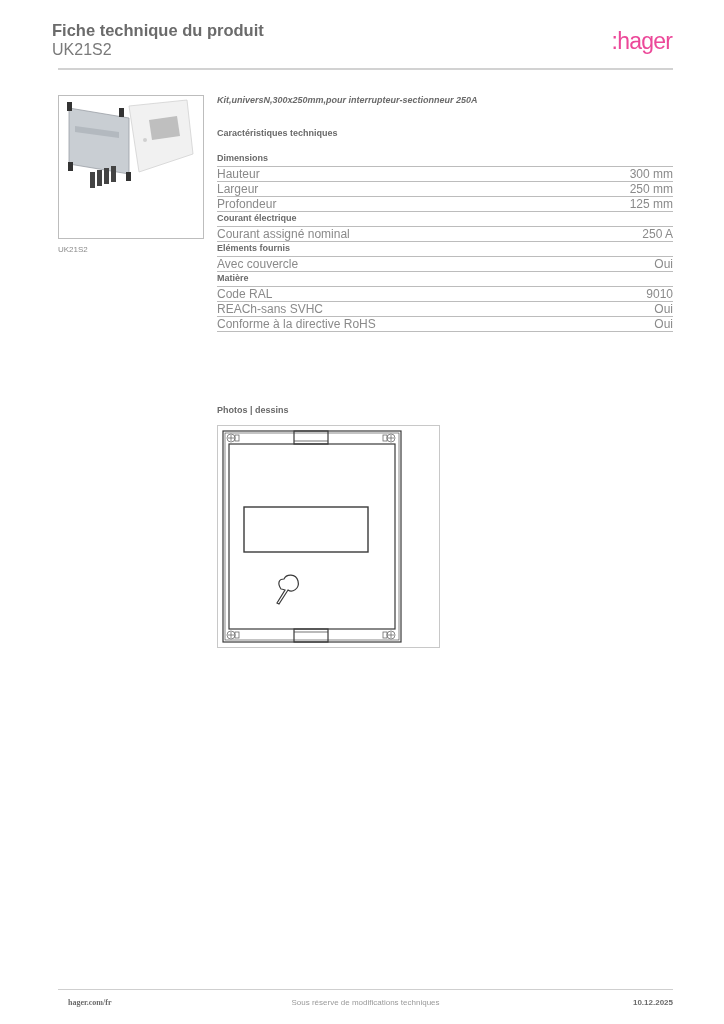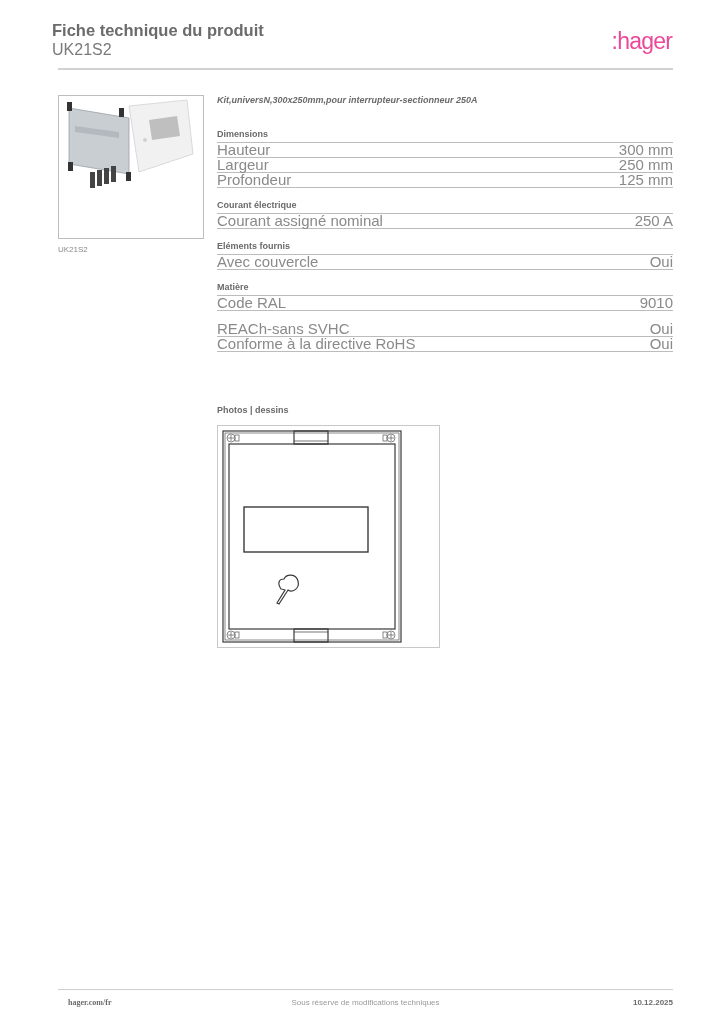--- a/index.html
+++ b/index.html
@@ -19,28 +19,28 @@
 
   .product-photo {
     position: absolute; left: 58px; top: 95px; width: 144px; height: 142px;
     border: 1px solid #bdbdbd; background: #fff;
   }
   .photo-caption { position: absolute; left: 58px; top: 245px; font-size: 8px; color: #8a8a8a; }
 
   .specs { position: absolute; left: 217px; top: 95px; width: 456px; }
   .product-desc { font-size: 9px; font-weight: bold; color: #6a6a6a; margin: 0 0 23px 0; font-style: italic; }
   .section-heading { font-size: 9px; font-weight: bold; color: #6a6a6a; margin-bottom: 14px; }
-  .group { margin-bottom: 11px; }
+  .group { }
   .group-title {
     font-size: 9px; font-weight: bold; color: #6a6a6a;
     padding-bottom: 2px; border-bottom: 1px solid #bcbcbc; line-height: 12px;
   }
   .row {
     display: flex; justify-content: space-between;
-    font-size: 15px; color: #8a8a8a; line-height: 12px; padding-top: 1px; padding-bottom: 1px;
+    font-size: 12px; color: #8a8a8a; line-height: 12px; padding-top: 1px; padding-bottom: 1px;
     border-bottom: 1px solid #bcbcbc;
   }
   .photos-heading { position: absolute; left: 217px; top: 405px; font-size: 9px; font-weight: bold; color: #6a6a6a; }
   .drawing-frame {
     position: absolute; left: 217px; top: 425px; width: 221px; height: 221px;
     border: 1px solid #c8c8c8; background: #fff;
   }
   .footer-rule { position: absolute; left: 58px; top: 989px; width: 615px; height: 1px; background: #cfcfcf; }
   .footer { position: absolute; left: 58px; top: 998px; width: 615px; font-size: 8px; }
   .footer-left { position: absolute; left: 10px; font-weight: bold; color: #6a6a6a; font-family: Liberation Serif, serif; }
@@ -76,20 +76,21 @@
 
     <polygon points="70,10 128,4 134,58 80,76" fill="#f1f1f1" stroke="#d2d2d2" stroke-width="0.8"></polygon>
     <polygon points="90,24 118,20 121,40 93,44" fill="#bfbfbf"></polygon>
     <circle cx="86" cy="44" r="2" fill="#d0d0d0"></circle>
   </svg>
 </div>
 <div class="photo-caption">UK21S2</div>
 
 <div class="specs">
   <div class="product-desc">Kit,universN,300x250mm,pour interrupteur-sectionneur 250A</div>
+  <div class="section-heading">Caractéristiques techniques</div>
 
   <div class="group">
     <div class="group-title">Dimensions</div>
     <div class="row">
       <span>Hauteur</span>
       <span>300 mm</span>
     </div>
     <div class="row">
       <span>Largeur</span>
       <span>250 mm</span>

